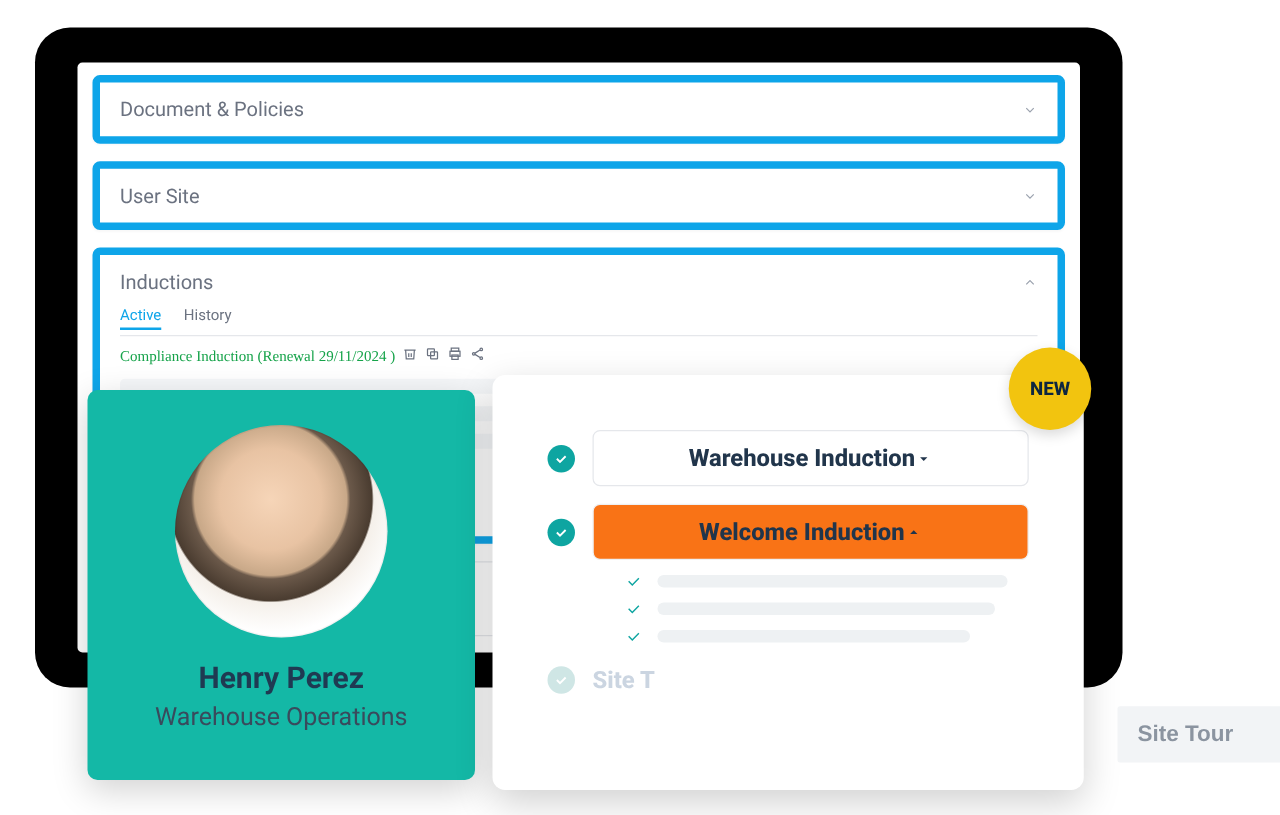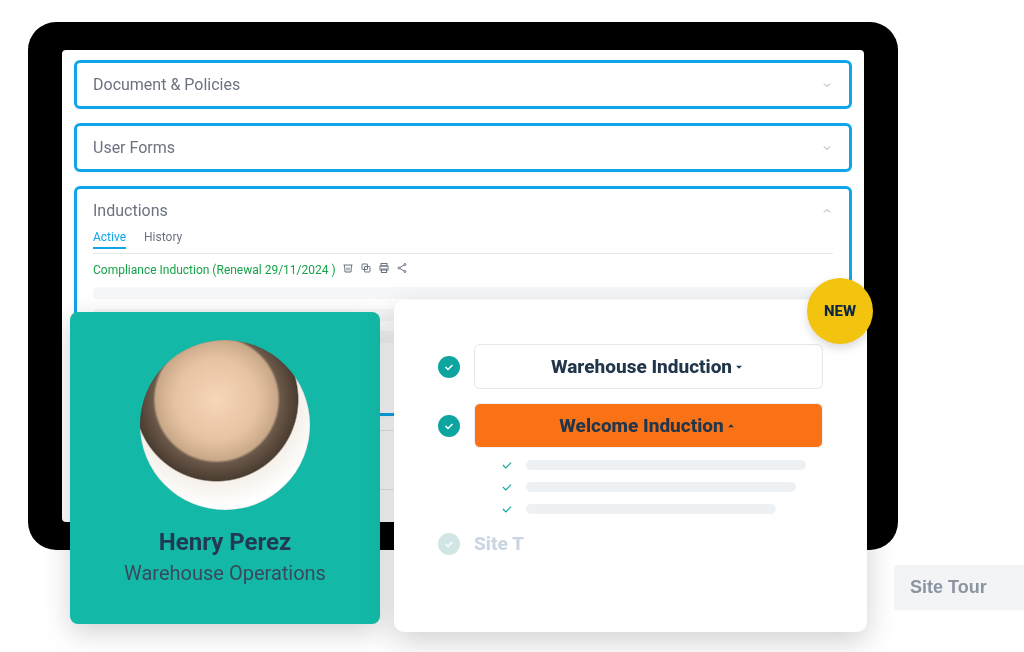--- a/index.html
+++ b/index.html
@@ -26,21 +26,21 @@
   .tablet-screen {
     background: #fff;
     width: 100%;
     height: 100%;
     border-radius: 4px;
     padding: 10px 12px;
     overflow: hidden;
   }
 
   .accordion {
-    border: 3px solid #0ea5e9;
+    border: 6px solid #0ea5e9;
     border-radius: 6px;
     padding: 12px 16px;
     margin-bottom: 14px;
     background: #fff;
     box-shadow: 0 1px 2px rgba(0,0,0,0.03);
   }
   .acc-header {
     display: flex;
     justify-content: space-between;
     align-items: center;
@@ -60,20 +60,21 @@
   .tab { color: #6b7280; cursor: pointer; padding-bottom: 3px; }
   .tab.active { color: #0ea5e9; border-bottom: 2px solid #0ea5e9; }
 
   .compliance-row {
     display: flex;
     align-items: center;
     gap: 6px;
     padding-top: 8px;
     font-size: 12px;
     color: #16a34a;
+    font-family: Liberation Serif, serif;
   }
   .compliance-row .row-icon { color: #6b7280; cursor: pointer; }
 
   .chev { width: 12px; height: 12px; }
 
   .stub-panel {
     border: 1px solid #e5e7eb;
     border-radius: 6px;
     height: 60px;
     margin-bottom: 14px;
@@ -238,21 +239,21 @@
       <div class="acc-header">
         <span>Document &amp; Policies</span>
         <svg class="chev" viewBox="0 0 24 24" fill="none" stroke="#9ca3af" stroke-width="2">
             <polyline points="6 9 12 15 18 9"></polyline>
           </svg>
       </div>
     </div>
 
     <div class="accordion">
       <div class="acc-header">
-        <span>User Forms</span>
+        <span>User Site</span>
         <svg class="chev" viewBox="0 0 24 24" fill="none" stroke="#9ca3af" stroke-width="2">
             <polyline points="6 9 12 15 18 9"></polyline>
           </svg>
       </div>
     </div>
 
     <div class="accordion" style="padding-bottom:60px;">
       <div class="acc-header">
         <span>Inductions</span>
         <svg class="chev" viewBox="0 0 24 24" fill="none" stroke="#9ca3af" stroke-width="2">

